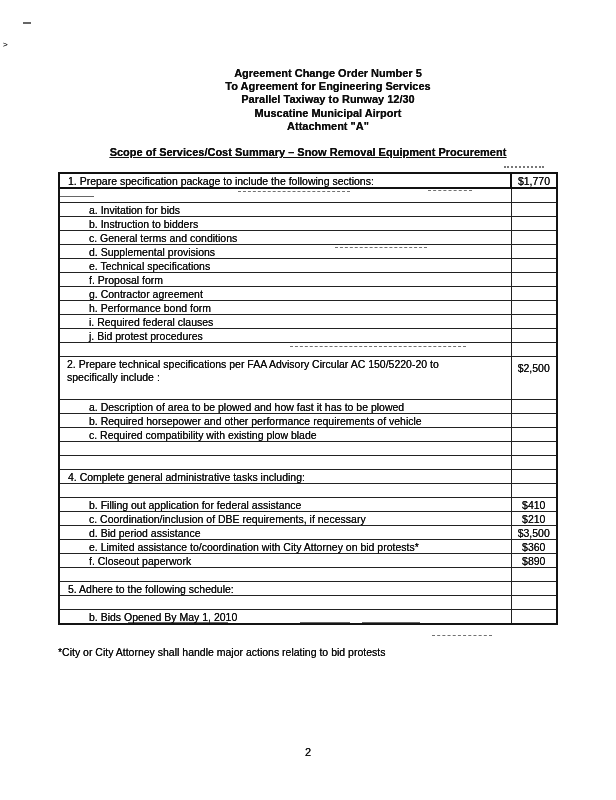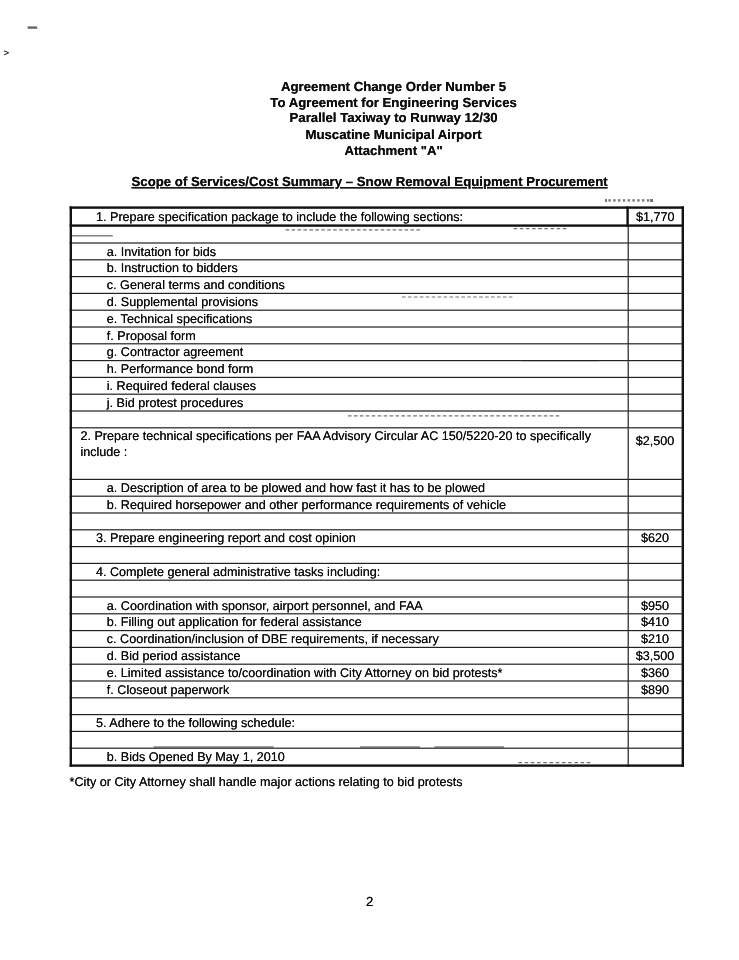--- a/index.html
+++ b/index.html
@@ -31,21 +31,21 @@
     border:2px solid #141414;
   }
   .cost-table td{
     border:1px solid #222;
     padding:0;height:13px;overflow:hidden;
     vertical-align:middle;
   }
   .c-desc{width:442px;}
   .c-cost{width:44px;text-align:center;padding:0 2px;}
   .row-first td{border:2px solid #111;}
-  .row-item .c-desc{padding-left:20px;}
+  .row-item .c-desc{padding-left:8px;}
   .row-sub  .c-desc{padding-left:29px;}
   .row-item-tall td{height:auto;vertical-align:top;}
   .row-item-tall .c-desc{padding:1px 20px 15px 7px;line-height:13px;margin-top:44px;}
   .row-item-tall .c-cost{padding-top:5px;}
   .nlb{border-bottom:none !important;}
   .nla{border-top:none !important;}
   
   .footnote{position:absolute;left:58px;top:646px;font-size:10.5px;}
   .page-number{position:absolute;top:746px;left:0;width:100%;text-align:center;font-size:11px;}
   
@@ -142,45 +142,41 @@
           <td class="c-cost">$2,500</td>
         </tr>
         <tr class="row-sub">
           <td class="c-desc">a.  Description of area to be plowed and how fast it has to be plowed</td>
           <td class="c-cost"></td>
         </tr>
         <tr class="row-sub">
           <td class="c-desc">b.  Required horsepower and other performance requirements of vehicle</td>
           <td class="c-cost"></td>
         </tr>
-        <tr class="row-blank">
-          <td class="c-desc"></td>
-          <td class="c-cost"></td>
-        </tr>
-        <tr class="row-item">
-          <td class="c-desc">3.  Prepare engineering report and cost opinion</td>
-          <td class="c-cost">$620</td>
+        <tr class="row-sub">
+          <td class="c-desc">c.  Required compatibility with existing plow blade</td>
+          <td class="c-cost"></td>
+        </tr>
+        <tr class="row-blank">
+          <td class="c-desc"></td>
+          <td class="c-cost"></td>
         </tr>
         <tr class="row-blank">
           <td class="c-desc"></td>
           <td class="c-cost"></td>
         </tr>
         <tr class="row-item">
           <td class="c-desc">4.  Complete general administrative tasks including:</td>
           <td class="c-cost"></td>
         </tr>
         <tr class="row-blank">
           <td class="c-desc"></td>
           <td class="c-cost"></td>
         </tr>
         <tr class="row-sub">
-          <td class="c-desc">a.  Coordination with sponsor, airport personnel, and FAA</td>
-          <td class="c-cost">$950</td>
-        </tr>
-        <tr class="row-sub">
           <td class="c-desc">b.  Filling out application for federal assistance</td>
           <td class="c-cost">$410</td>
         </tr>
         <tr class="row-sub">
           <td class="c-desc">c.  Coordination/inclusion of DBE requirements, if necessary</td>
           <td class="c-cost">$210</td>
         </tr>
         <tr class="row-sub">
           <td class="c-desc">d.  Bid period assistance</td>
           <td class="c-cost">$3,500</td>

